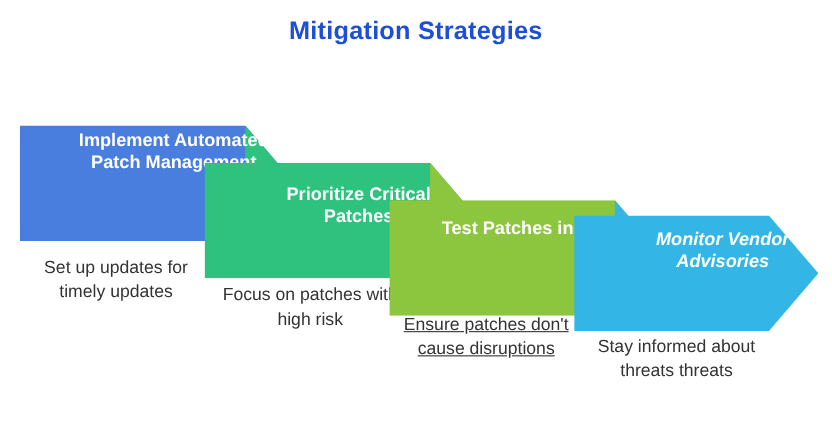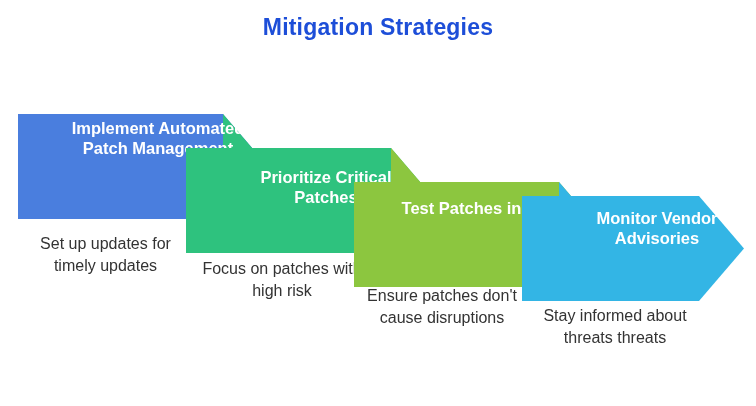--- a/index.html
+++ b/index.html
@@ -74,21 +74,21 @@
 </div>
 <div class="caption" style="left:202px; top:258px; width:160px;">Focus on patches with high risk</div>
 
 <div class="stage" style="left:354px; top:182px;">
   <svg class="chev-wrap" width="250" height="105" viewBox="0 0 250 105">
     <path d="M0,0 L205,0 L250,52.5 L205,105 L0,105 Z" fill="#8cc63f"></path>
     <path d="M205,0 L250,52.5 L205,52.5 Z" fill="#33b5e5"></path>
   </svg>
   <div class="chev-label" style="left:0px; top:16px; width:190px;">Test Patches in Staging</div>
 </div>
-<div class="caption" style="left:362px; top:285px; width:160px;">Ensure patches don't cause disruptions</div>
+<div class="caption" style="left:362px; top:285px; width:160px;text-decoration:underline;">Ensure patches don't cause disruptions</div>
 
 <div class="stage" style="left:522px; top:196px;">
   <svg class="chev-wrap" width="222" height="105" viewBox="0 0 222 105">
     <path d="M0,0 L177,0 L222,52.5 L177,105 L0,105 Z" fill="#33b5e5"></path>
   </svg>
-  <div class="chev-label" style="left:0px; top:12px; width:180px;">Monitor Vendor Advisories</div>
+  <div class="chev-label" style="left:0px; top:12px; width:180px;font-style:italic;">Monitor Vendor Advisories</div>
 </div>
 <div class="caption" style="left:530px; top:305px; width:170px;">Stay informed about threats threats</div>
 
 </body></html>

